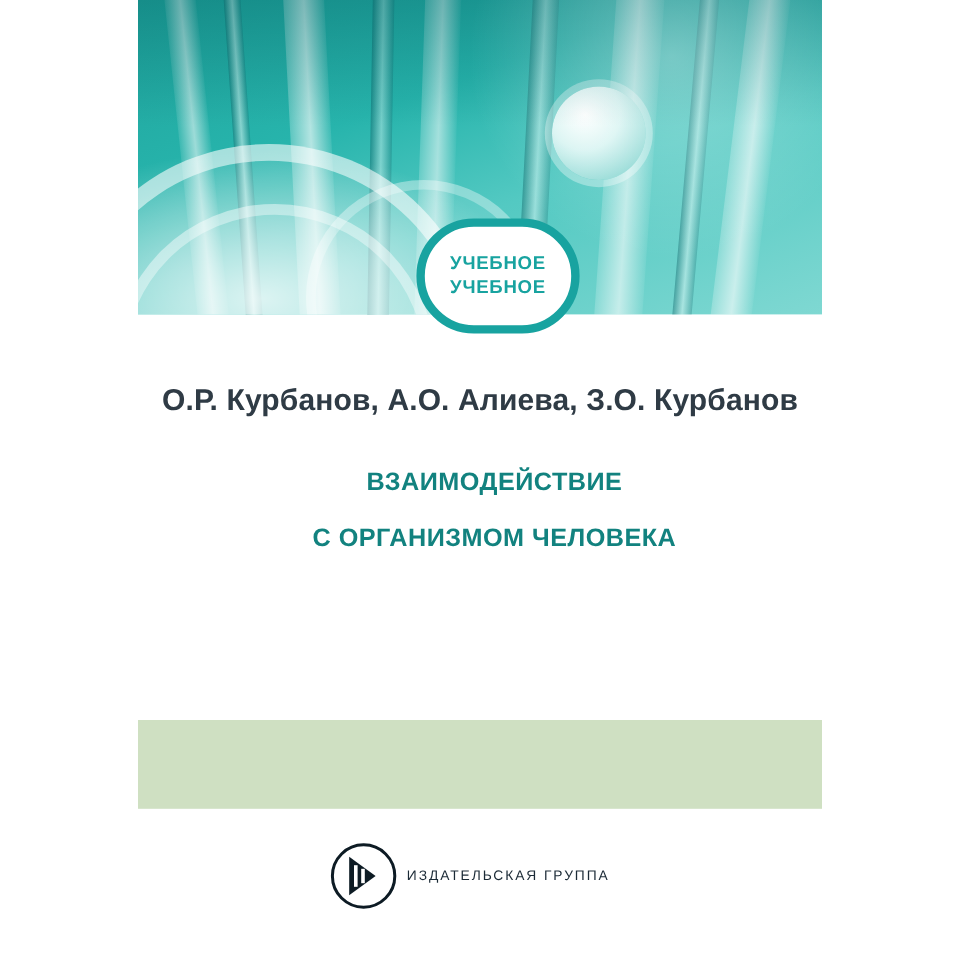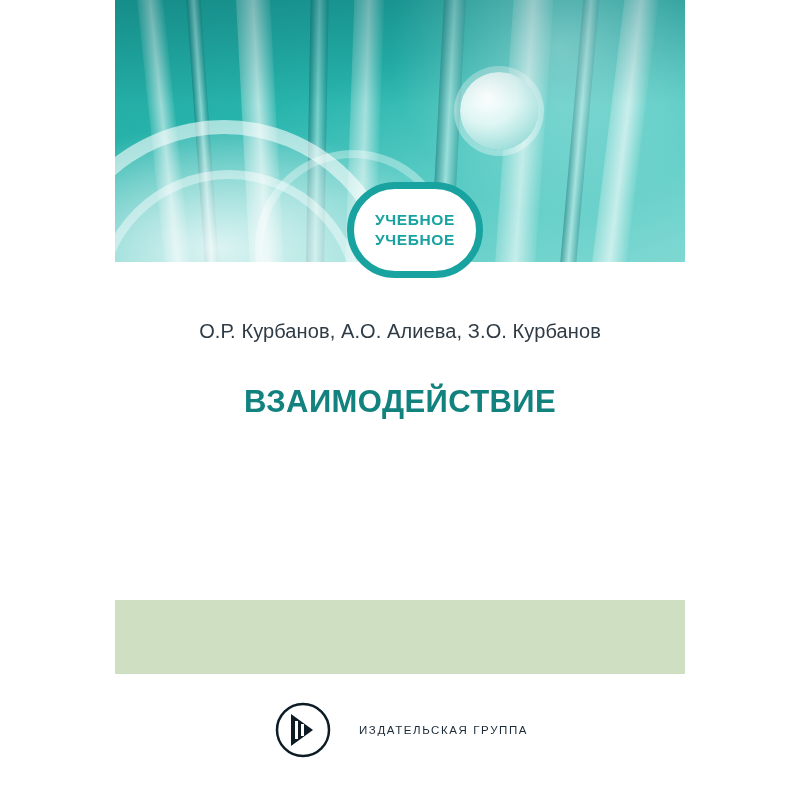--- a/index.html
+++ b/index.html
@@ -107,35 +107,35 @@
   }
 
   
   .authors {
     position: absolute;
     left: 0;
     top: 320px;
     width: 570px;
     text-align: center;
     color: #2f3b45;
-    font-size: 20px;
-    font-weight: normal;
+    font-size: 25px;
+    font-weight: bold;
     letter-spacing: .1px;
   }
 
   
   .title {
     position: absolute;
-    left: 0;
+    left: 12px;
     top: 378px;
     width: 570px;
     text-align: center;
     color: #12827f;
     font-weight: bold;
-    font-size: 31px;
+    font-size: 21px;
     line-height: 47px;
     letter-spacing: .4px;
   }
   .title div { white-space: nowrap; }
 
   
   .greenband {
     position: absolute;
     left: 0;
     top: 600px;
@@ -154,21 +154,21 @@
     display: flex;
     align-items: center;
   }
   .pub-logo {
     width: 56px;
     height: 56px;
     flex: 0 0 56px;
     position: relative;
   }
   .pub-text {
-    margin-left: 28px;
+    margin-left: 8px;
   }
   .pub-line1 {
     color: #1b2a36;
     font-size: 11.5px;
     letter-spacing: 1.6px;
     font-weight: normal;
   }
   .pub-line2 {
     color: #0d1b24;
     font-size: 25px;
@@ -201,20 +201,21 @@
 
   <div class="badge">
     <span>УЧЕБНОЕ</span>
     <span>УЧЕБНОЕ</span>
   </div>
 
   <div class="authors">О.Р. Курбанов, А.О. Алиева, З.О. Курбанов</div>
 
   <div class="title">
     <div>ВЗАИМОДЕЙСТВИЕ</div>
+    <div>С ОРГАНИЗМОМ ЧЕЛОВЕКА</div>
   </div>
 
   <div class="greenband"></div>
 
   <div class="publisher">
     <div class="pub-logo">
       <svg viewBox="0 0 56 56" width="56" height="56" aria-hidden="true">
         <circle cx="28" cy="28" r="26" fill="none" stroke="#0d1b24" stroke-width="2.5"></circle>
         <path d="M16 12 L16 44 L38 28 Z" fill="#0d1b24"></path>
         <rect x="20" y="19" width="3" height="18" fill="#ffffff"></rect>

